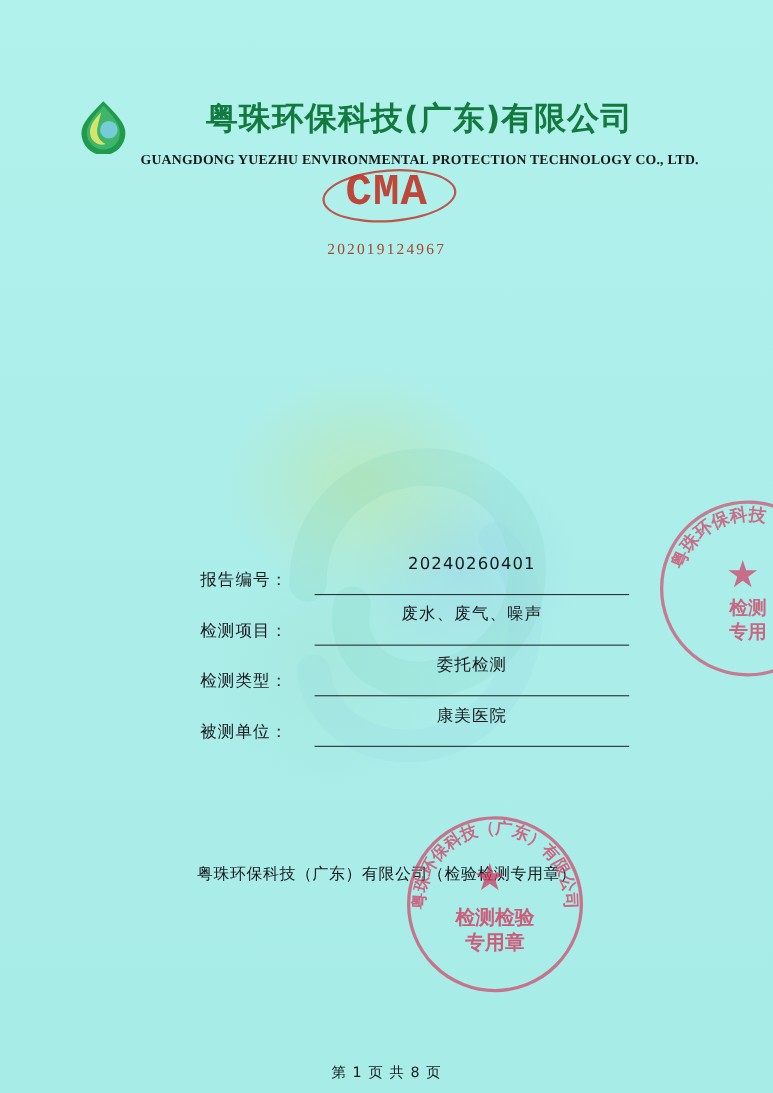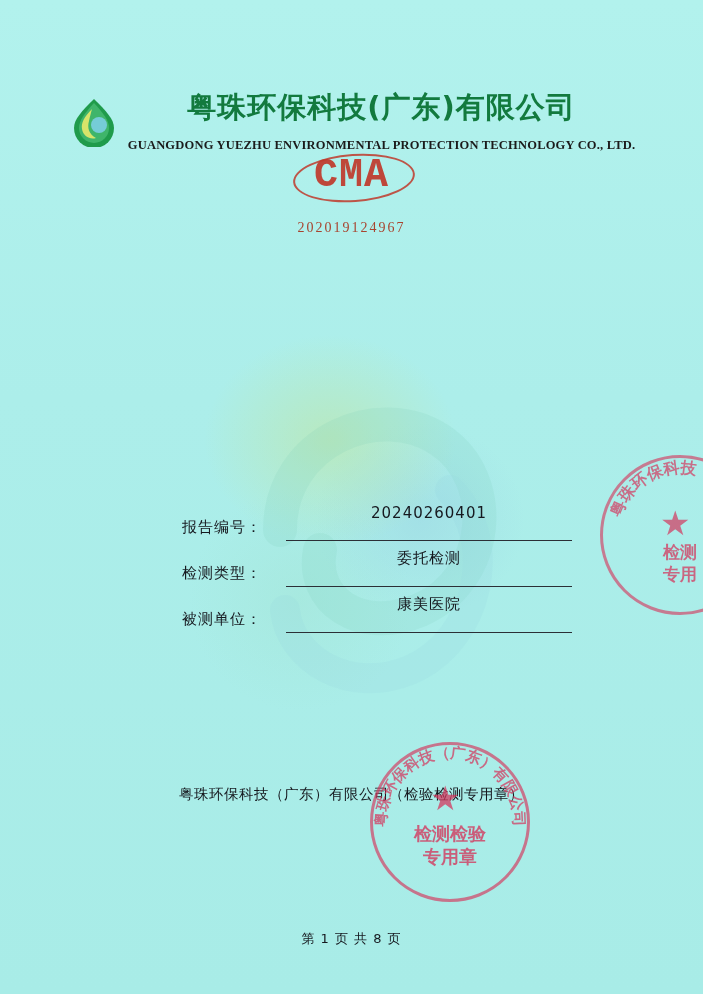--- a/index.html
+++ b/index.html
@@ -37,21 +37,21 @@
   
   .header {
     position: absolute;
     left: 0;
     right: 0;
     top: 88px;
     text-align: center;
   }
   .company-row {
     display: flex;
-    align-items: center;
+    align-items: flex-start;
     justify-content: center;
     gap: 8px;
   }
   .leaf-logo {
     width: 52px;
     height: 52px;
     flex: 0 0 auto;
   }
   .company-cn {
     font-family: "DejaVu Sans", sans-serif;
@@ -231,21 +231,21 @@
     top: 0;
     width: 160px;
     height: 160px;
   }
 
   
   .footer {
     position: absolute;
     left: 0;
     right: 0;
-    top: 930px;
+    top: 966px;
     text-align: center;
     font-family: "DejaVu Sans", sans-serif;
     font-size: 13px;
     color: #16191f;
     letter-spacing: 1px;
   }
 </style>
 </head>
 <body>
 
@@ -282,20 +282,26 @@
 
   <div class="fields">
 
     <div class="field-row">
       <div class="field-label">报告编号：</div>
       <div class="field-value-wrap">
         <span class="field-value">20240260401</span>
       </div>
     </div>
 
+    <div class="field-row">
+      <div class="field-label">检测项目：</div>
+      <div class="field-value-wrap">
+        <span class="field-value">废水、废气、噪声</span>
+      </div>
+    </div>
 
     <div class="field-row">
       <div class="field-label">检测类型：</div>
       <div class="field-value-wrap">
         <span class="field-value">委托检测</span>
       </div>
     </div>
 
     <div class="field-row">
       <div class="field-label">被测单位：</div>

